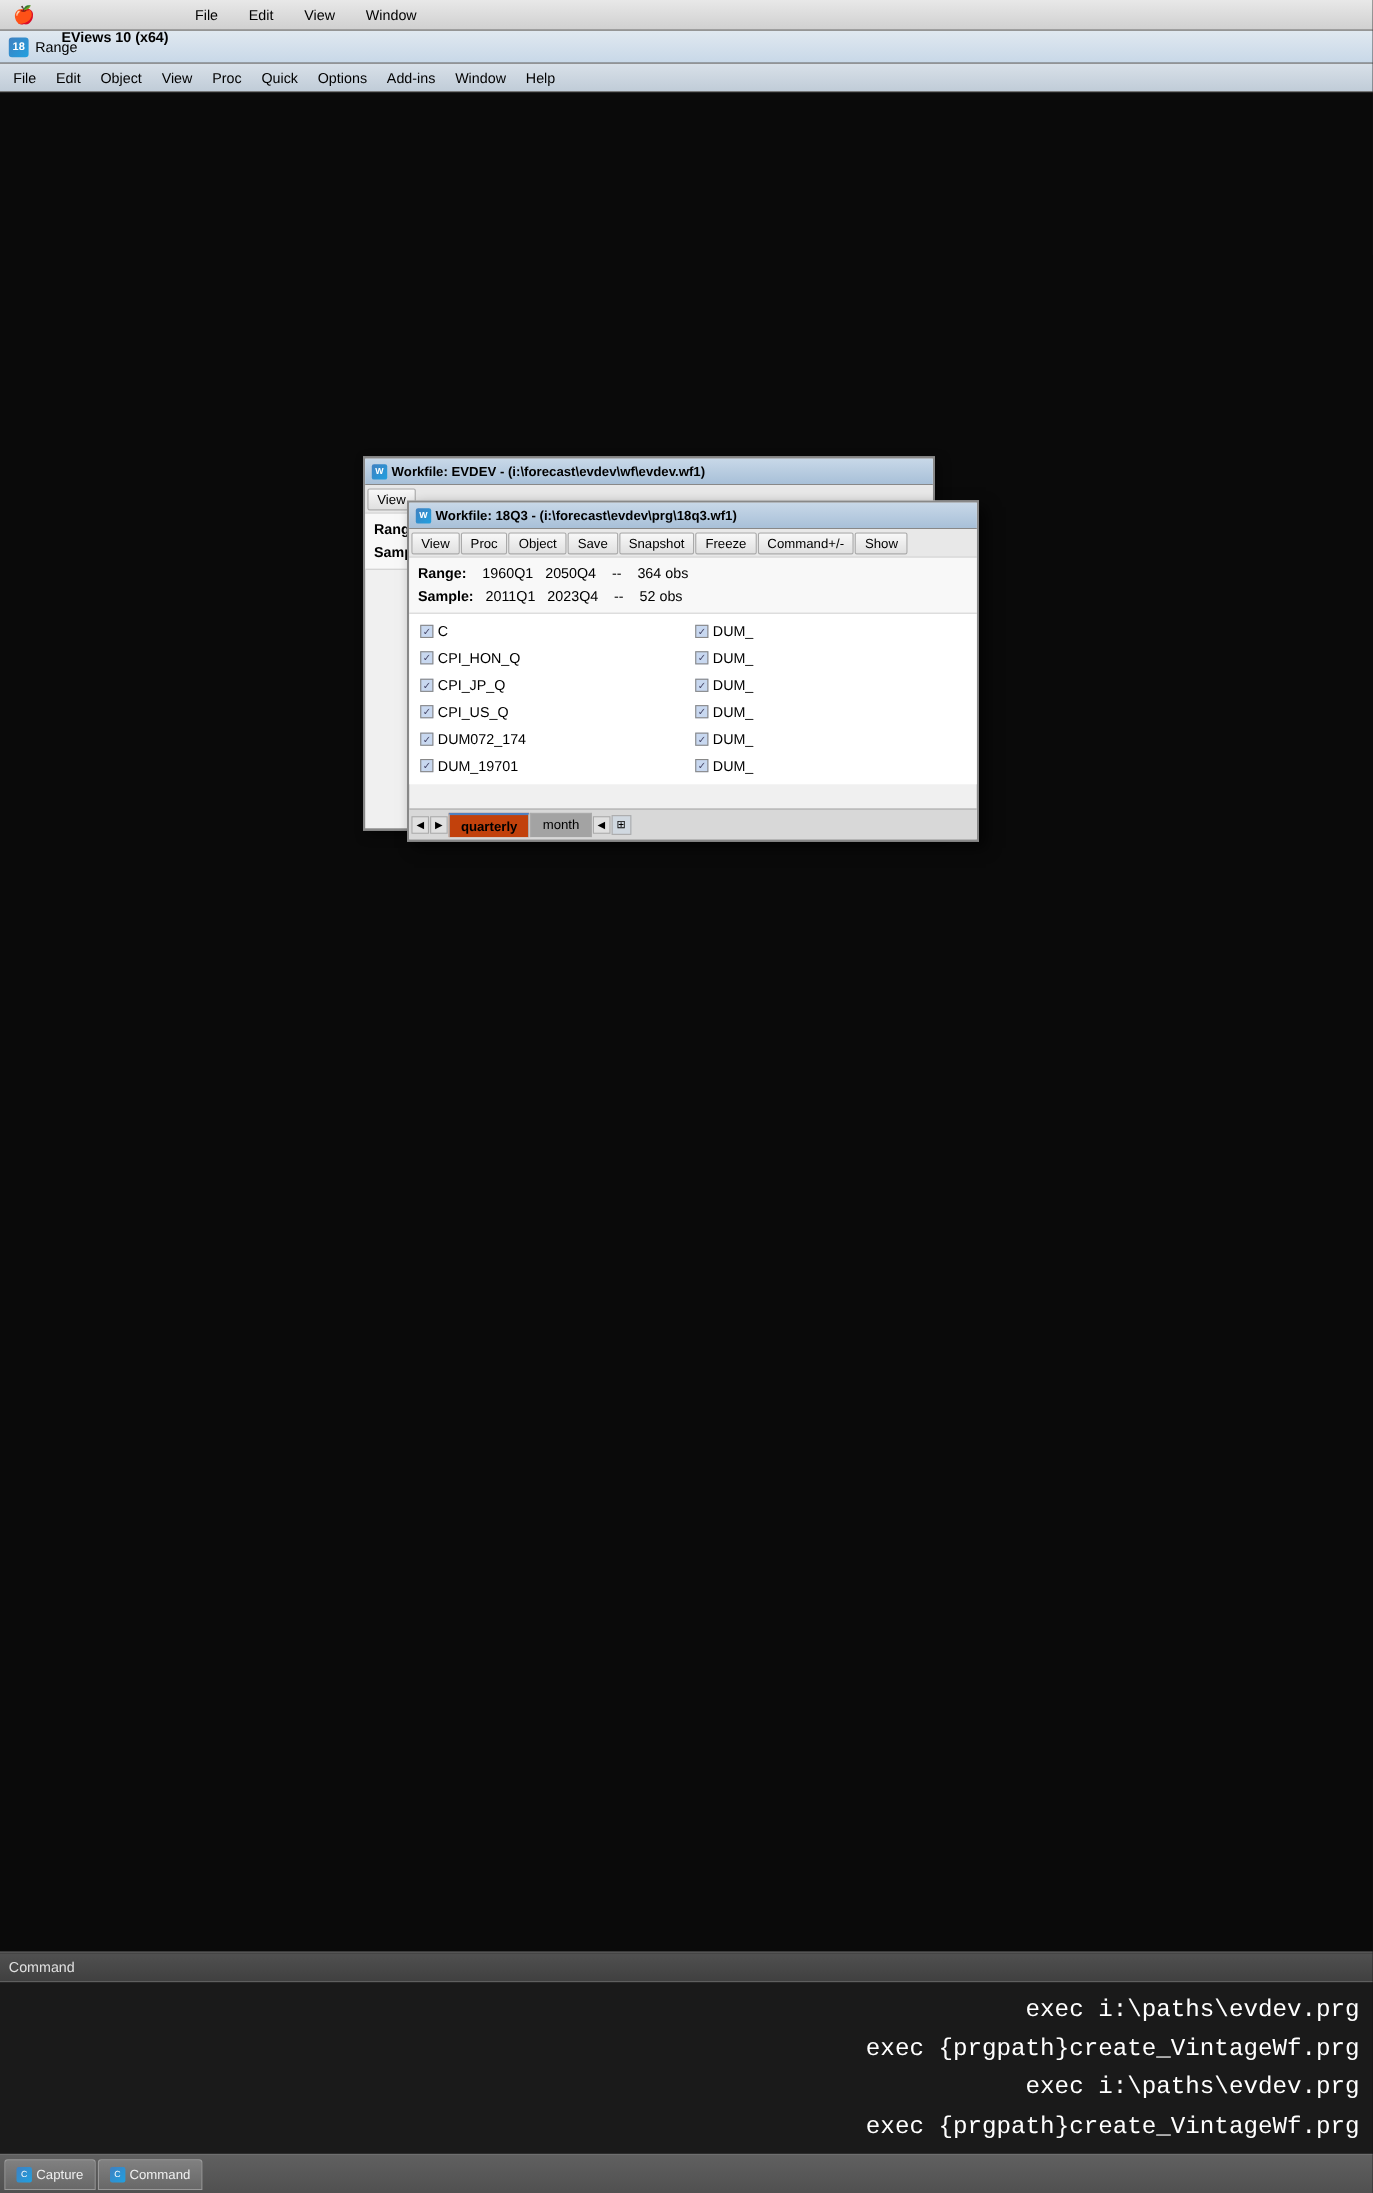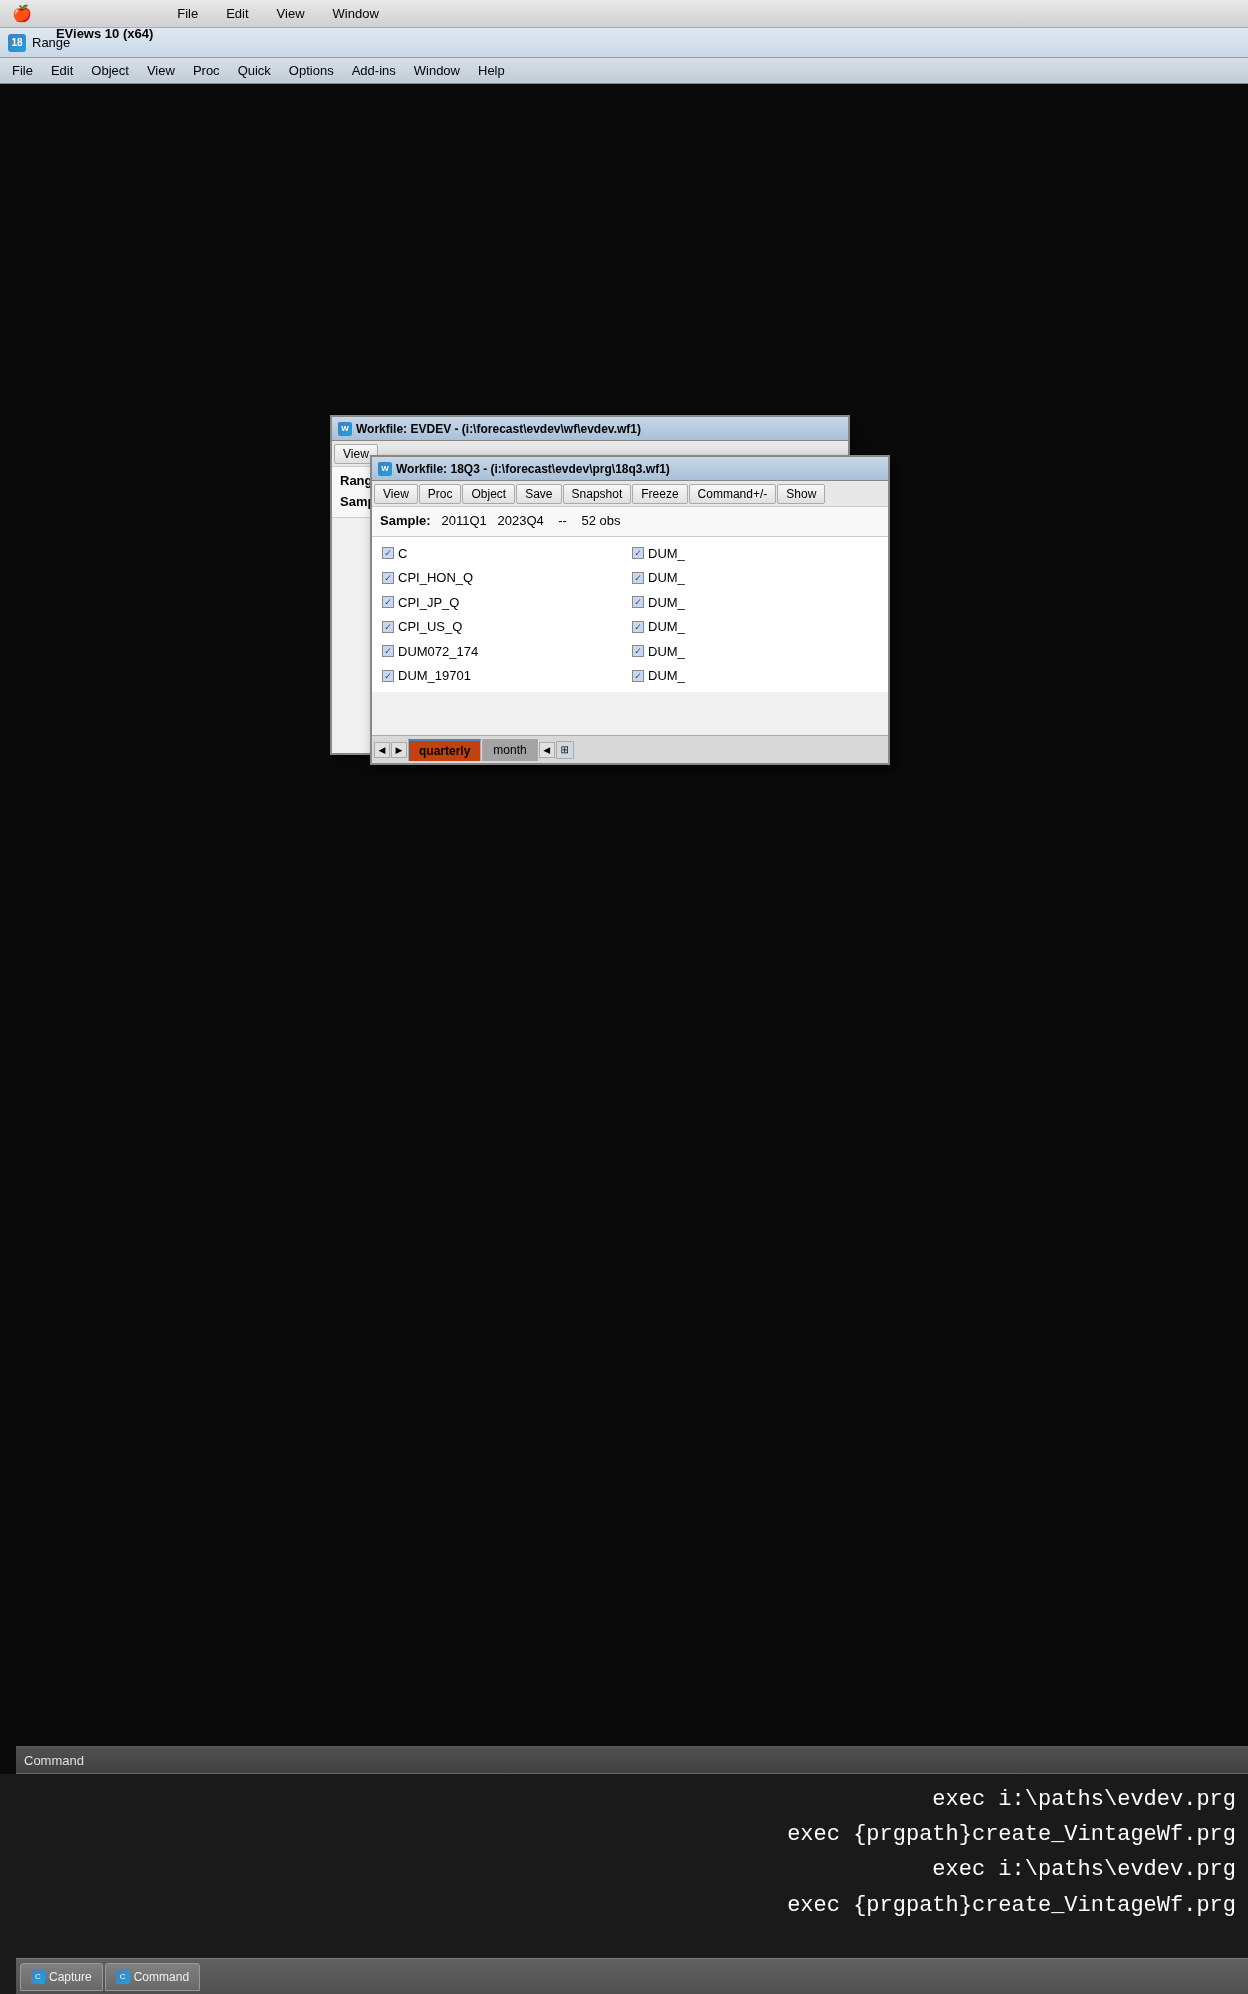--- a/index.html
+++ b/index.html
@@ -240,23 +240,23 @@
       background: #f0f0f0;
       border: 2px solid #888;
       box-shadow: 6px 6px 12px rgba(0,0,0,0.6);
       z-index: 20;
     }
 
     
     .command-section {
       position: absolute;
       bottom: 0;
-      left: 16px;
+      left: 0;
       right: 0;
-      height: 248px;
+      height: 220px;
       background: #1a1a1a;
       border-top: 2px solid #555;
     }
     .command-label-bar {
       height: 26px;
       background: linear-gradient(to bottom, #505050, #404040);
       display: flex;
       align-items: center;
       padding: 0 8px;
       border-bottom: 1px solid #666;
@@ -371,20 +371,31 @@
     <button class="toolbar-btn">Proc</button>
     <button class="toolbar-btn">Object</button>
     <button class="toolbar-btn">Save</button>
     <button class="toolbar-btn">Snapshot</button>
     <button class="toolbar-btn">Freeze</button>
     <button class="toolbar-btn">Command+/-</button>
     <button class="toolbar-btn">Show</button>
   </div>
   <div class="window-info">
     <div>
+      <span class="label">Range:</span>
+      &nbsp;&nbsp;
+      <span>1960Q1</span>
+      &nbsp;
+      <span>2050Q4</span>
+      &nbsp;&nbsp;
+      <span>--</span>
+      &nbsp;&nbsp;
+      <span>364 obs</span>
+    </div>
+    <div>
       <span class="label">Sample:</span>
       &nbsp;
       <span>2011Q1</span>
       &nbsp;
       <span>2023Q4</span>
       &nbsp;&nbsp;
       <span>--</span>
       &nbsp;&nbsp;
       <span>52 obs</span>
     </div>

